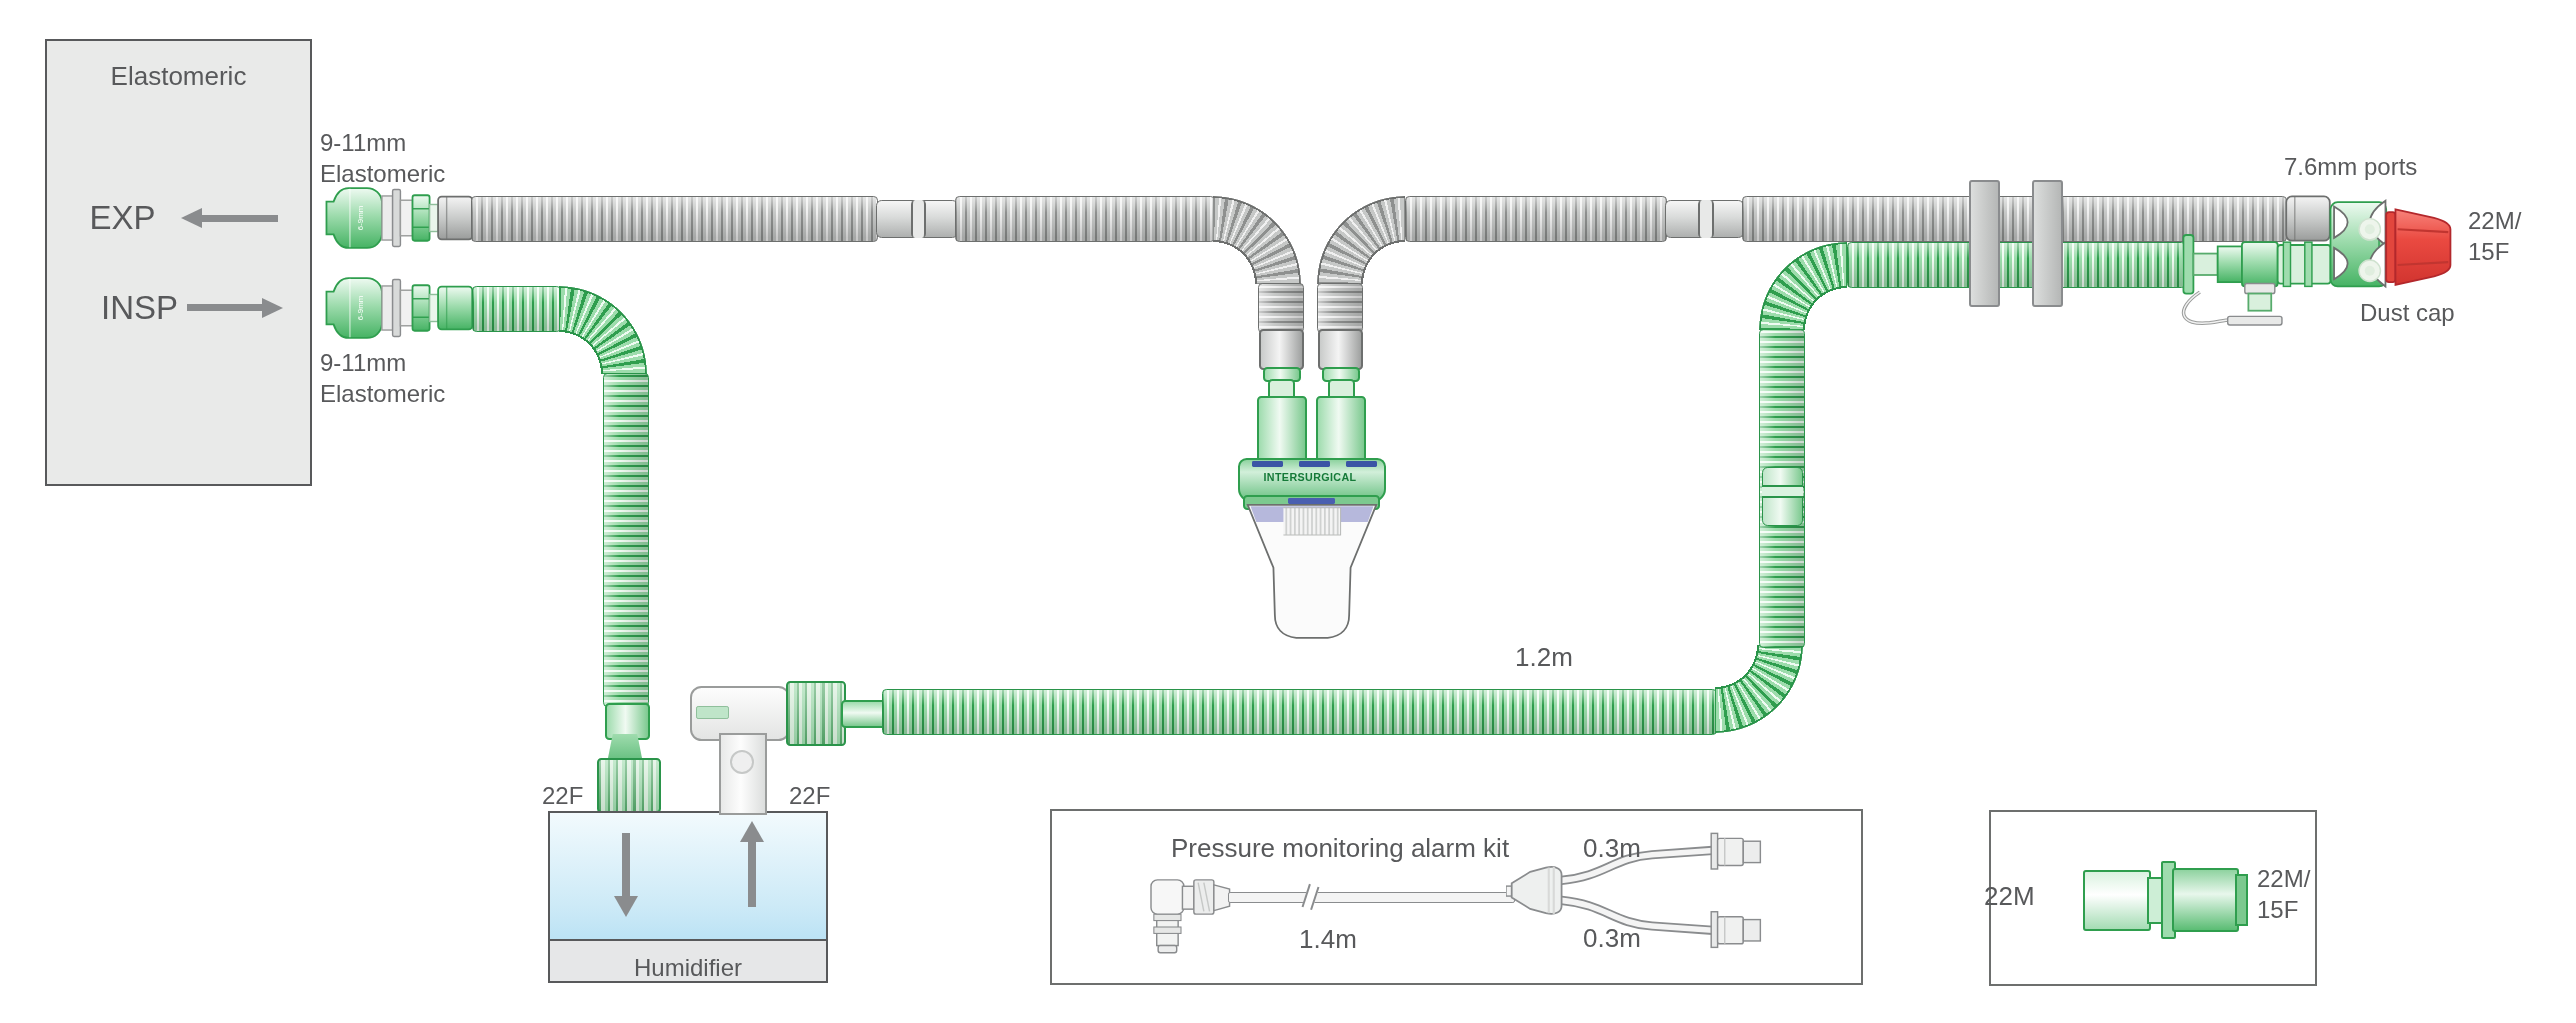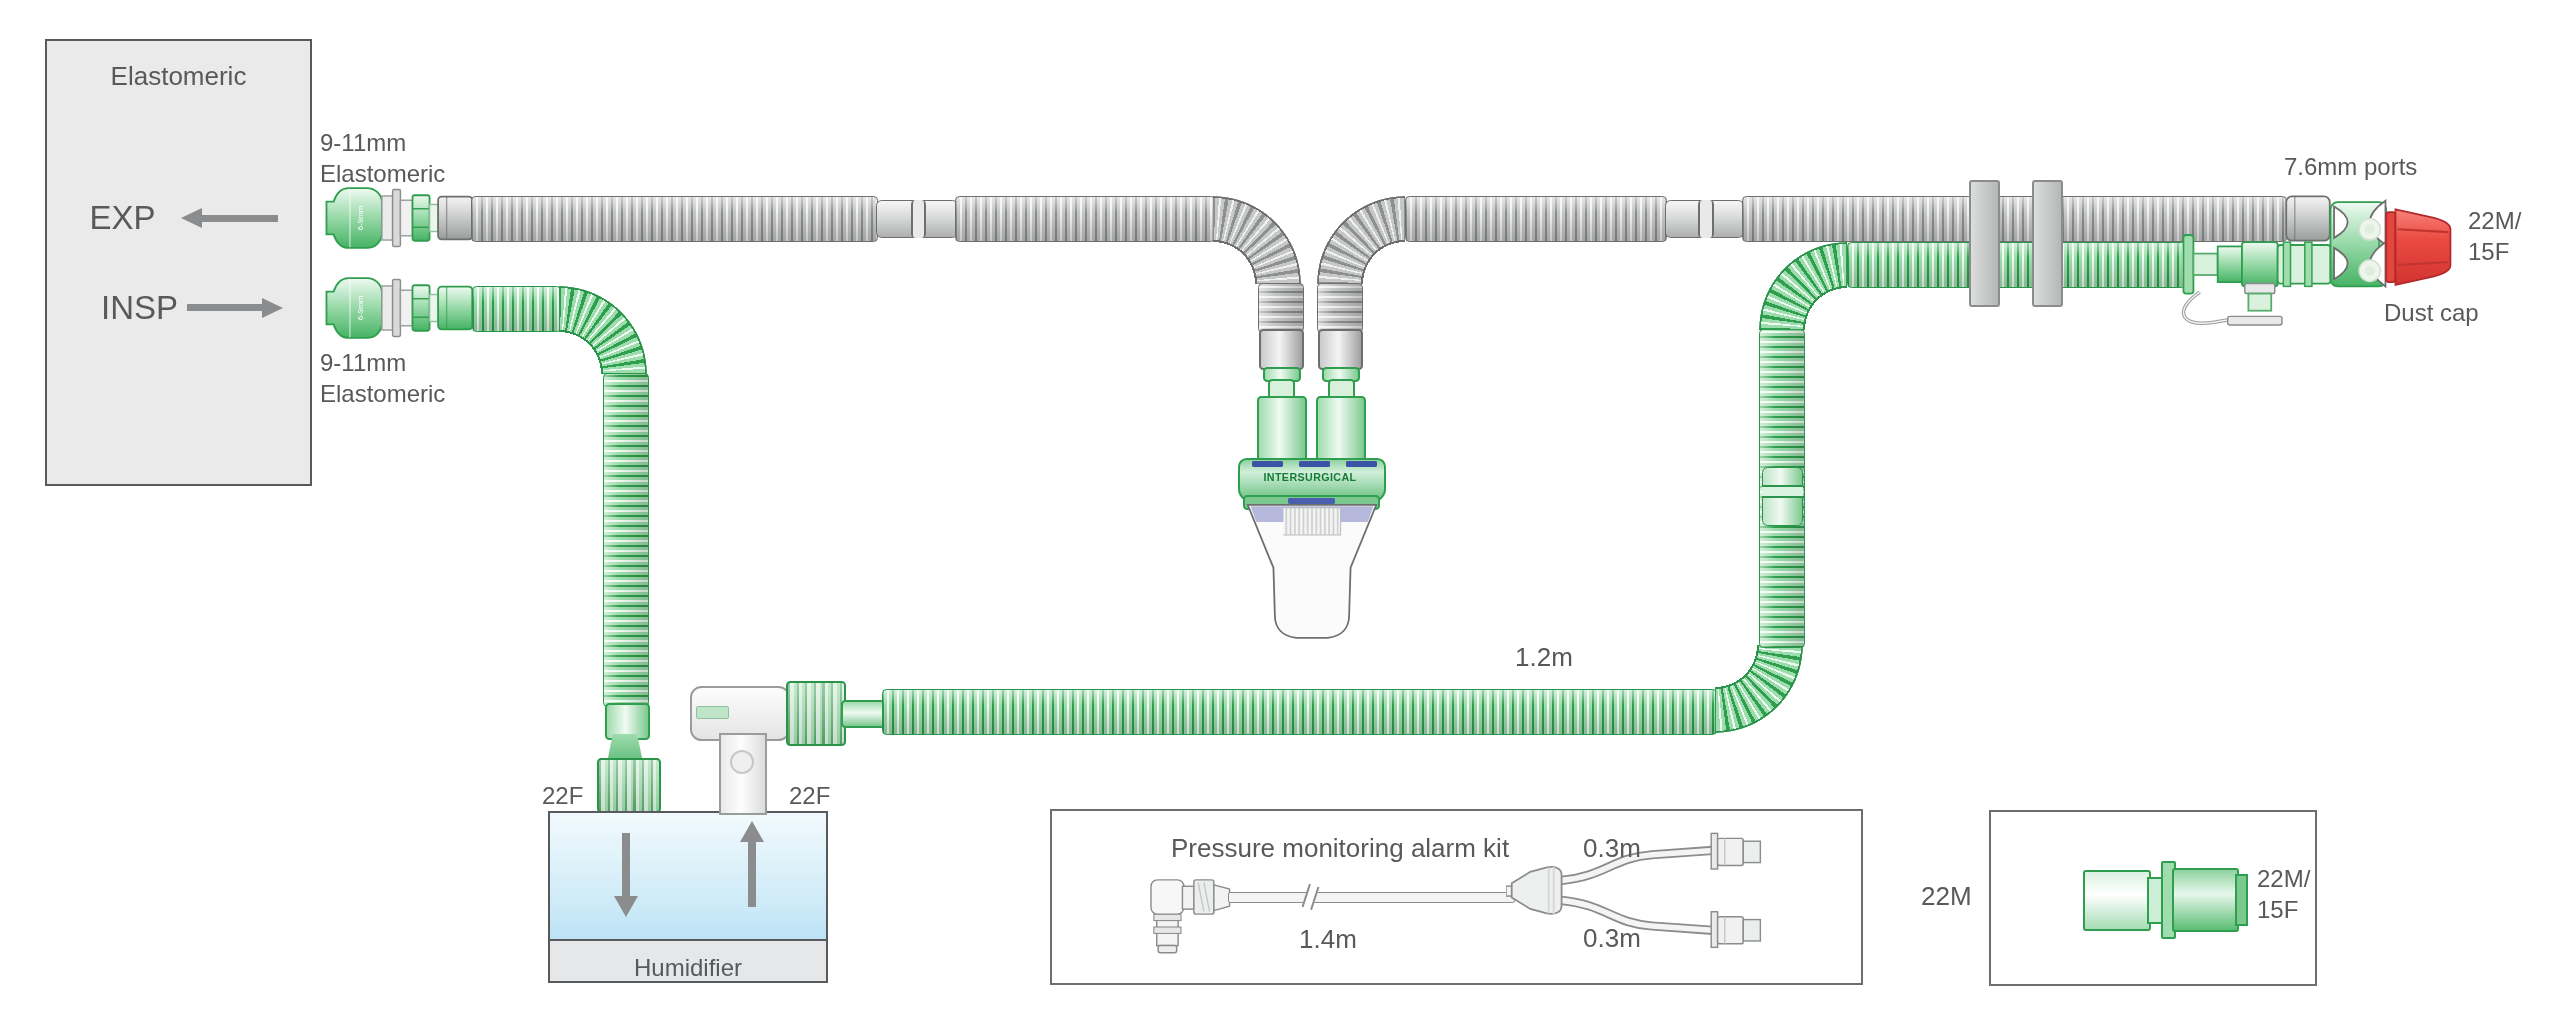--- a/index.html
+++ b/index.html
@@ -280,21 +280,21 @@
     <circle cx="284" cy="120" r="7" fill="#e0eedf"></circle>
     <rect x="307" y="38" width="13" height="98" rx="4" fill="#e2463d" stroke="#b3282c" stroke-width="2.5"></rect>
     <path d="M320,34 L374,46 Q397,52 397,62 L397,112 Q397,122 374,128 L320,140 Z" fill="url(#gRedV)" stroke="#b3282c" stroke-width="2.5"></path>
     <line x1="323" y1="62" x2="394" y2="66" stroke="#c13530" stroke-width="3"></line>
     <line x1="323" y1="112" x2="394" y2="108" stroke="#c13530" stroke-width="3"></line>
   </svg>
 
   <div class="lbl" style="left:2284px;top:151px;">7.6mm ports</div>
   <div class="lbl" style="left:2468px;top:205px;"><span>22M/</span>
 <span>15F</span></div>
-  <div class="lbl" style="left:2360px;top:297px;margin-left:24px;">Dust cap</div>
+  <div class="lbl" style="left:2360px;top:297px;">Dust cap</div>
 
   <div class="outline-box" style="left:1050px;top:809px;width:809px;height:172px;"></div>
   <div class="lbl lbl-md" style="left:1171px;top:833px;">Pressure monitoring alarm kit</div>
   <svg class="abs" style="left:1141px;top:867px;" width="100" height="100" viewBox="0 0 140 140">
     <rect x="22" y="58" width="30" height="52" fill="#f2f3f2" stroke="#8a8c8e" stroke-width="2"></rect>
     <rect x="18" y="66" width="38" height="9" fill="#e6e7e6" stroke="#8a8c8e" stroke-width="1.5"></rect>
     <rect x="18" y="84" width="38" height="9" fill="#e6e7e6" stroke="#8a8c8e" stroke-width="1.5"></rect>
     <rect x="24" y="110" width="26" height="10" rx="3" fill="#eceded" stroke="#8a8c8e" stroke-width="2"></rect>
     <rect x="14" y="18" width="46" height="48" rx="9" fill="#f7f7f7" stroke="#8a8c8e" stroke-width="2"></rect>
     <rect x="58" y="27" width="16" height="32" fill="#f2f2f2" stroke="#8a8c8e" stroke-width="2"></rect>
@@ -321,21 +321,21 @@
     <rect x="333" y="21" width="24" height="30" fill="#eceded" stroke="#8a8c8e" stroke-width="2"></rect>
     <rect x="288" y="120" width="9" height="50" fill="#e9eaea" stroke="#8a8c8e" stroke-width="2"></rect>
     <rect x="297" y="127" width="36" height="38" rx="3" fill="#f0f1f0" stroke="#8a8c8e" stroke-width="2"></rect>
     <line x1="307" y1="127" x2="307" y2="165" stroke="#c6c8c7" stroke-width="2"></line>
     <rect x="333" y="131" width="24" height="30" fill="#eceded" stroke="#8a8c8e" stroke-width="2"></rect>
   </svg>
   <div class="lbl lbl-md" style="left:1583px;top:833px;">0.3m</div>
   <div class="lbl lbl-md" style="left:1583px;top:923px;">0.3m</div>
 
   <div class="outline-box" style="left:1989px;top:810px;width:324px;height:172px;"></div>
-  <div class="lbl lbl-md" style="left:1921px;top:881px;">22M</div>
+  <div class="lbl lbl-md" style="left:1984px;top:881px;">22M</div>
   <div class="abs" style="left:2083px;top:870px;width:64px;height:57px;border:2.1px solid #2f9e4e;border-radius:2.9px;
        background:linear-gradient(180deg,#daf2e0,#ffffff 40%,#a5dcb4);"></div>
   <div class="abs" style="left:2147px;top:877px;width:14.3px;height:43px;border:2.1px solid #2f9e4e;background:#cdeed6;"></div>
   <div class="abs" style="left:2161px;top:861px;width:11.4px;height:74px;border:2.1px solid #2f9e4e;border-radius:2.1px;background:#9fdcae;"></div>
   <div class="abs" style="left:2172px;top:868px;width:63px;height:60px;border:2.1px solid #2f9e4e;border-radius:2.9px;
        background:linear-gradient(180deg,#8fd3a0,#e8f7ec 40%,#5bbd74);"></div>
   <div class="abs" style="left:2235px;top:874px;width:8.6px;height:48px;border:2.1px solid #2f9e4e;background:#7cc98f;"></div>
   <div class="lbl" style="left:2257px;top:863px;"><span>22M/</span>
 <span>15F</span></div>
 

